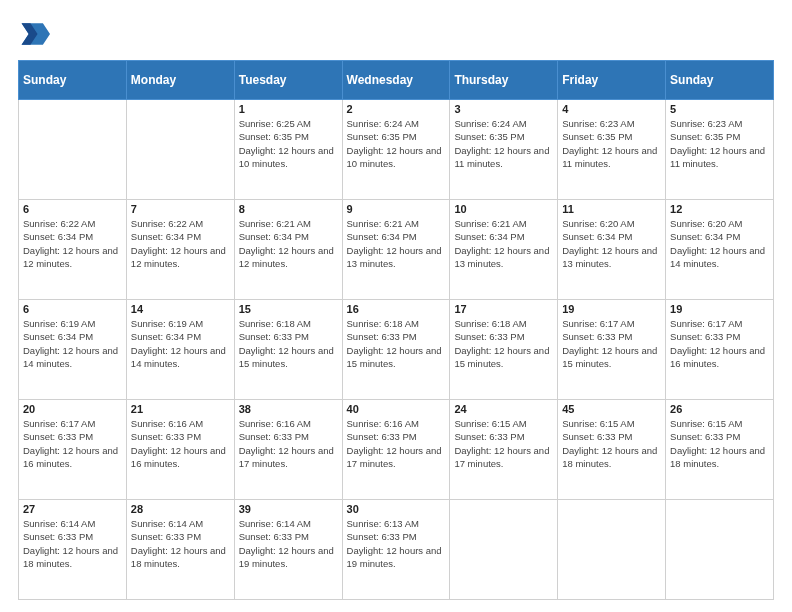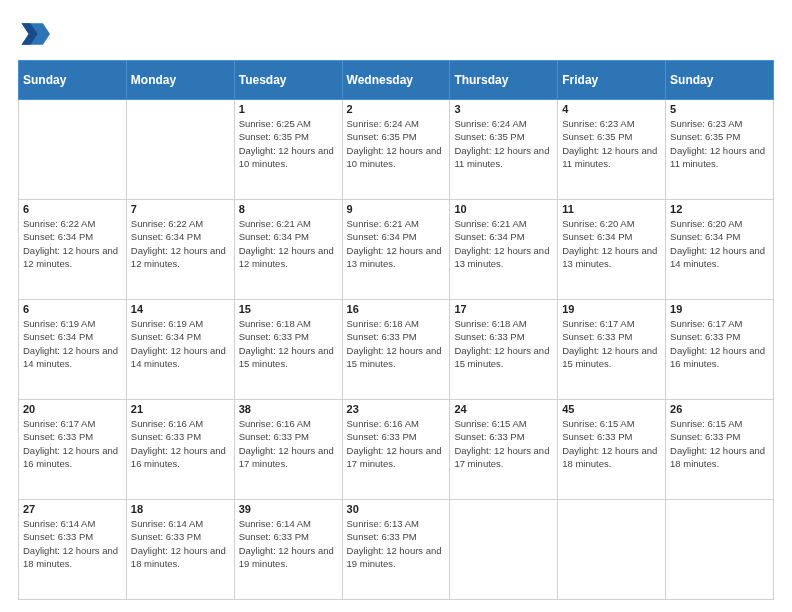--- a/index.html
+++ b/index.html
@@ -215,21 +215,21 @@
           </td>
           <td>
             <div class="day-number">21</div>
             <div class="day-info">Sunrise: 6:16 AM<br>Sunset: 6:33 PM<br>Daylight: 12 hours and 16 minutes.</div>
           </td>
           <td>
             <div class="day-number">38</div>
             <div class="day-info">Sunrise: 6:16 AM<br>Sunset: 6:33 PM<br>Daylight: 12 hours and 17 minutes.</div>
           </td>
           <td>
-            <div class="day-number">23</div>
+            <div class="day-number">40</div>
             <div class="day-info">Sunrise: 6:16 AM<br>Sunset: 6:33 PM<br>Daylight: 12 hours and 17 minutes.</div>
           </td>
           <td>
             <div class="day-number">24</div>
             <div class="day-info">Sunrise: 6:15 AM<br>Sunset: 6:33 PM<br>Daylight: 12 hours and 17 minutes.</div>
           </td>
           <td>
             <div class="day-number">45</div>
             <div class="day-info">Sunrise: 6:15 AM<br>Sunset: 6:33 PM<br>Daylight: 12 hours and 18 minutes.</div>
           </td>
@@ -237,21 +237,21 @@
             <div class="day-number">26</div>
             <div class="day-info">Sunrise: 6:15 AM<br>Sunset: 6:33 PM<br>Daylight: 12 hours and 18 minutes.</div>
           </td>
         </tr>
         <tr>
           <td>
             <div class="day-number">27</div>
             <div class="day-info">Sunrise: 6:14 AM<br>Sunset: 6:33 PM<br>Daylight: 12 hours and 18 minutes.</div>
           </td>
           <td>
-            <div class="day-number">18</div>
+            <div class="day-number">28</div>
             <div class="day-info">Sunrise: 6:14 AM<br>Sunset: 6:33 PM<br>Daylight: 12 hours and 18 minutes.</div>
           </td>
           <td>
             <div class="day-number">39</div>
             <div class="day-info">Sunrise: 6:14 AM<br>Sunset: 6:33 PM<br>Daylight: 12 hours and 19 minutes.</div>
           </td>
           <td>
             <div class="day-number">30</div>
             <div class="day-info">Sunrise: 6:13 AM<br>Sunset: 6:33 PM<br>Daylight: 12 hours and 19 minutes.</div>
           </td>

